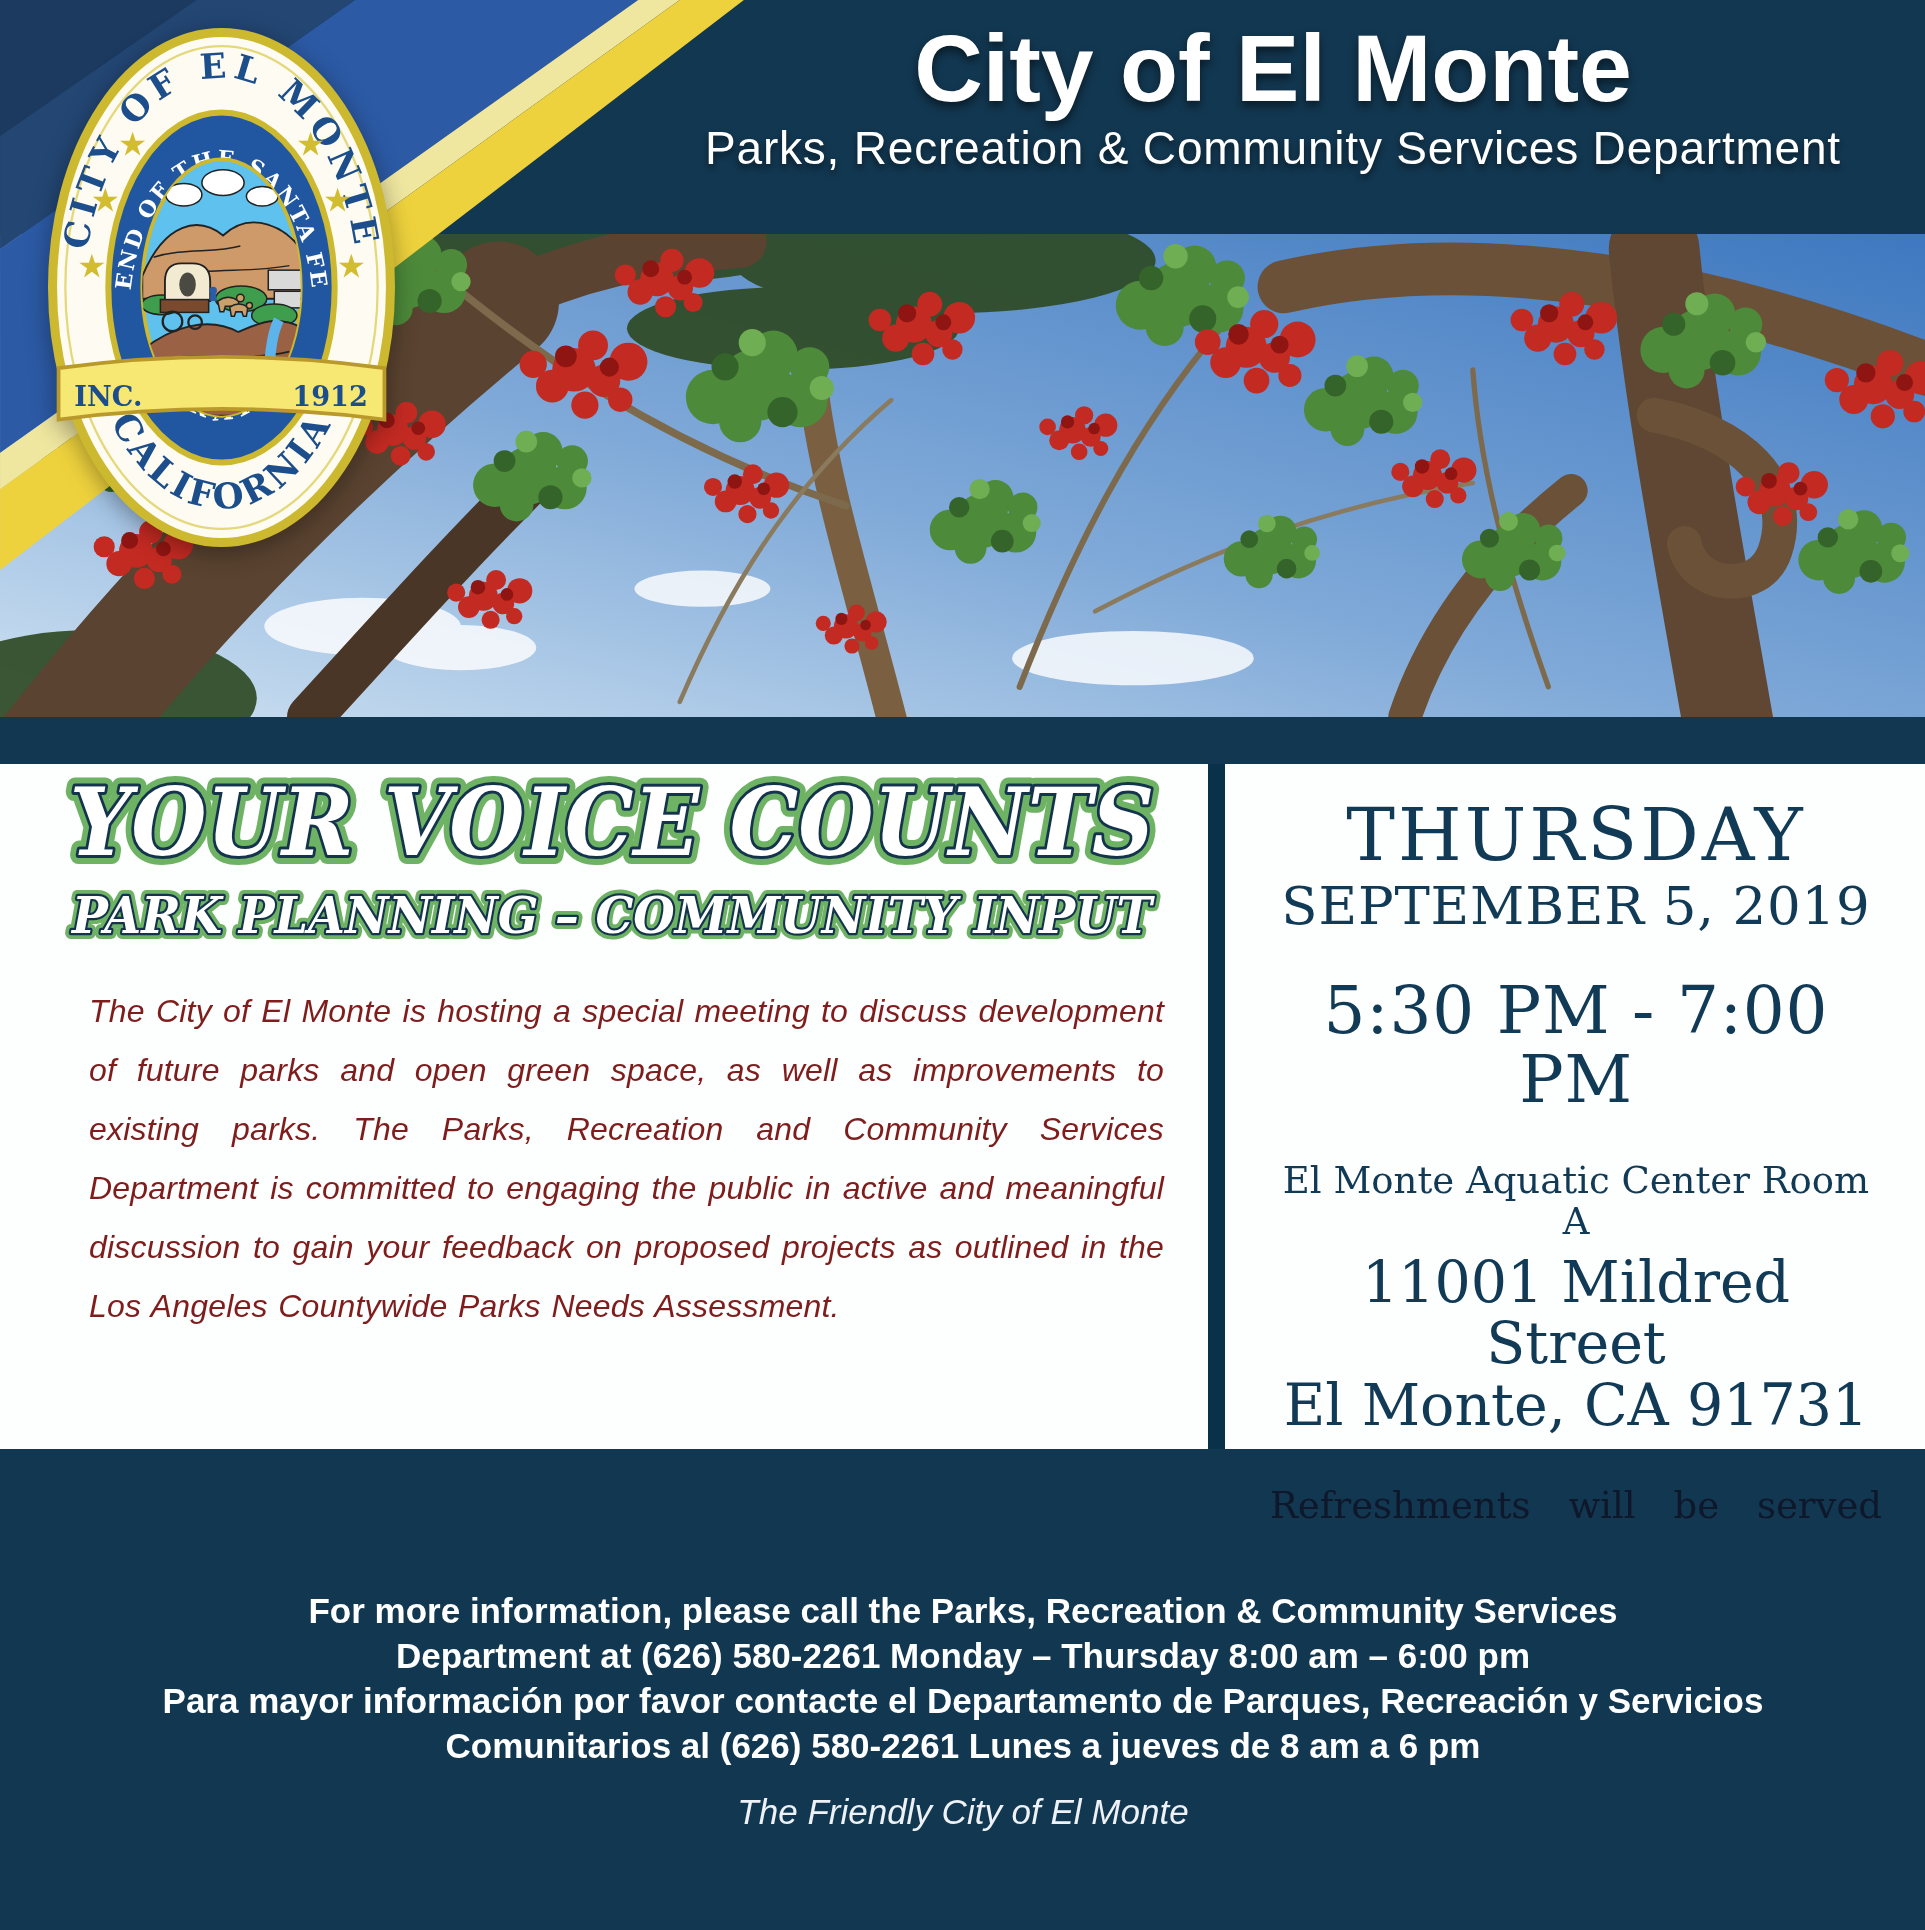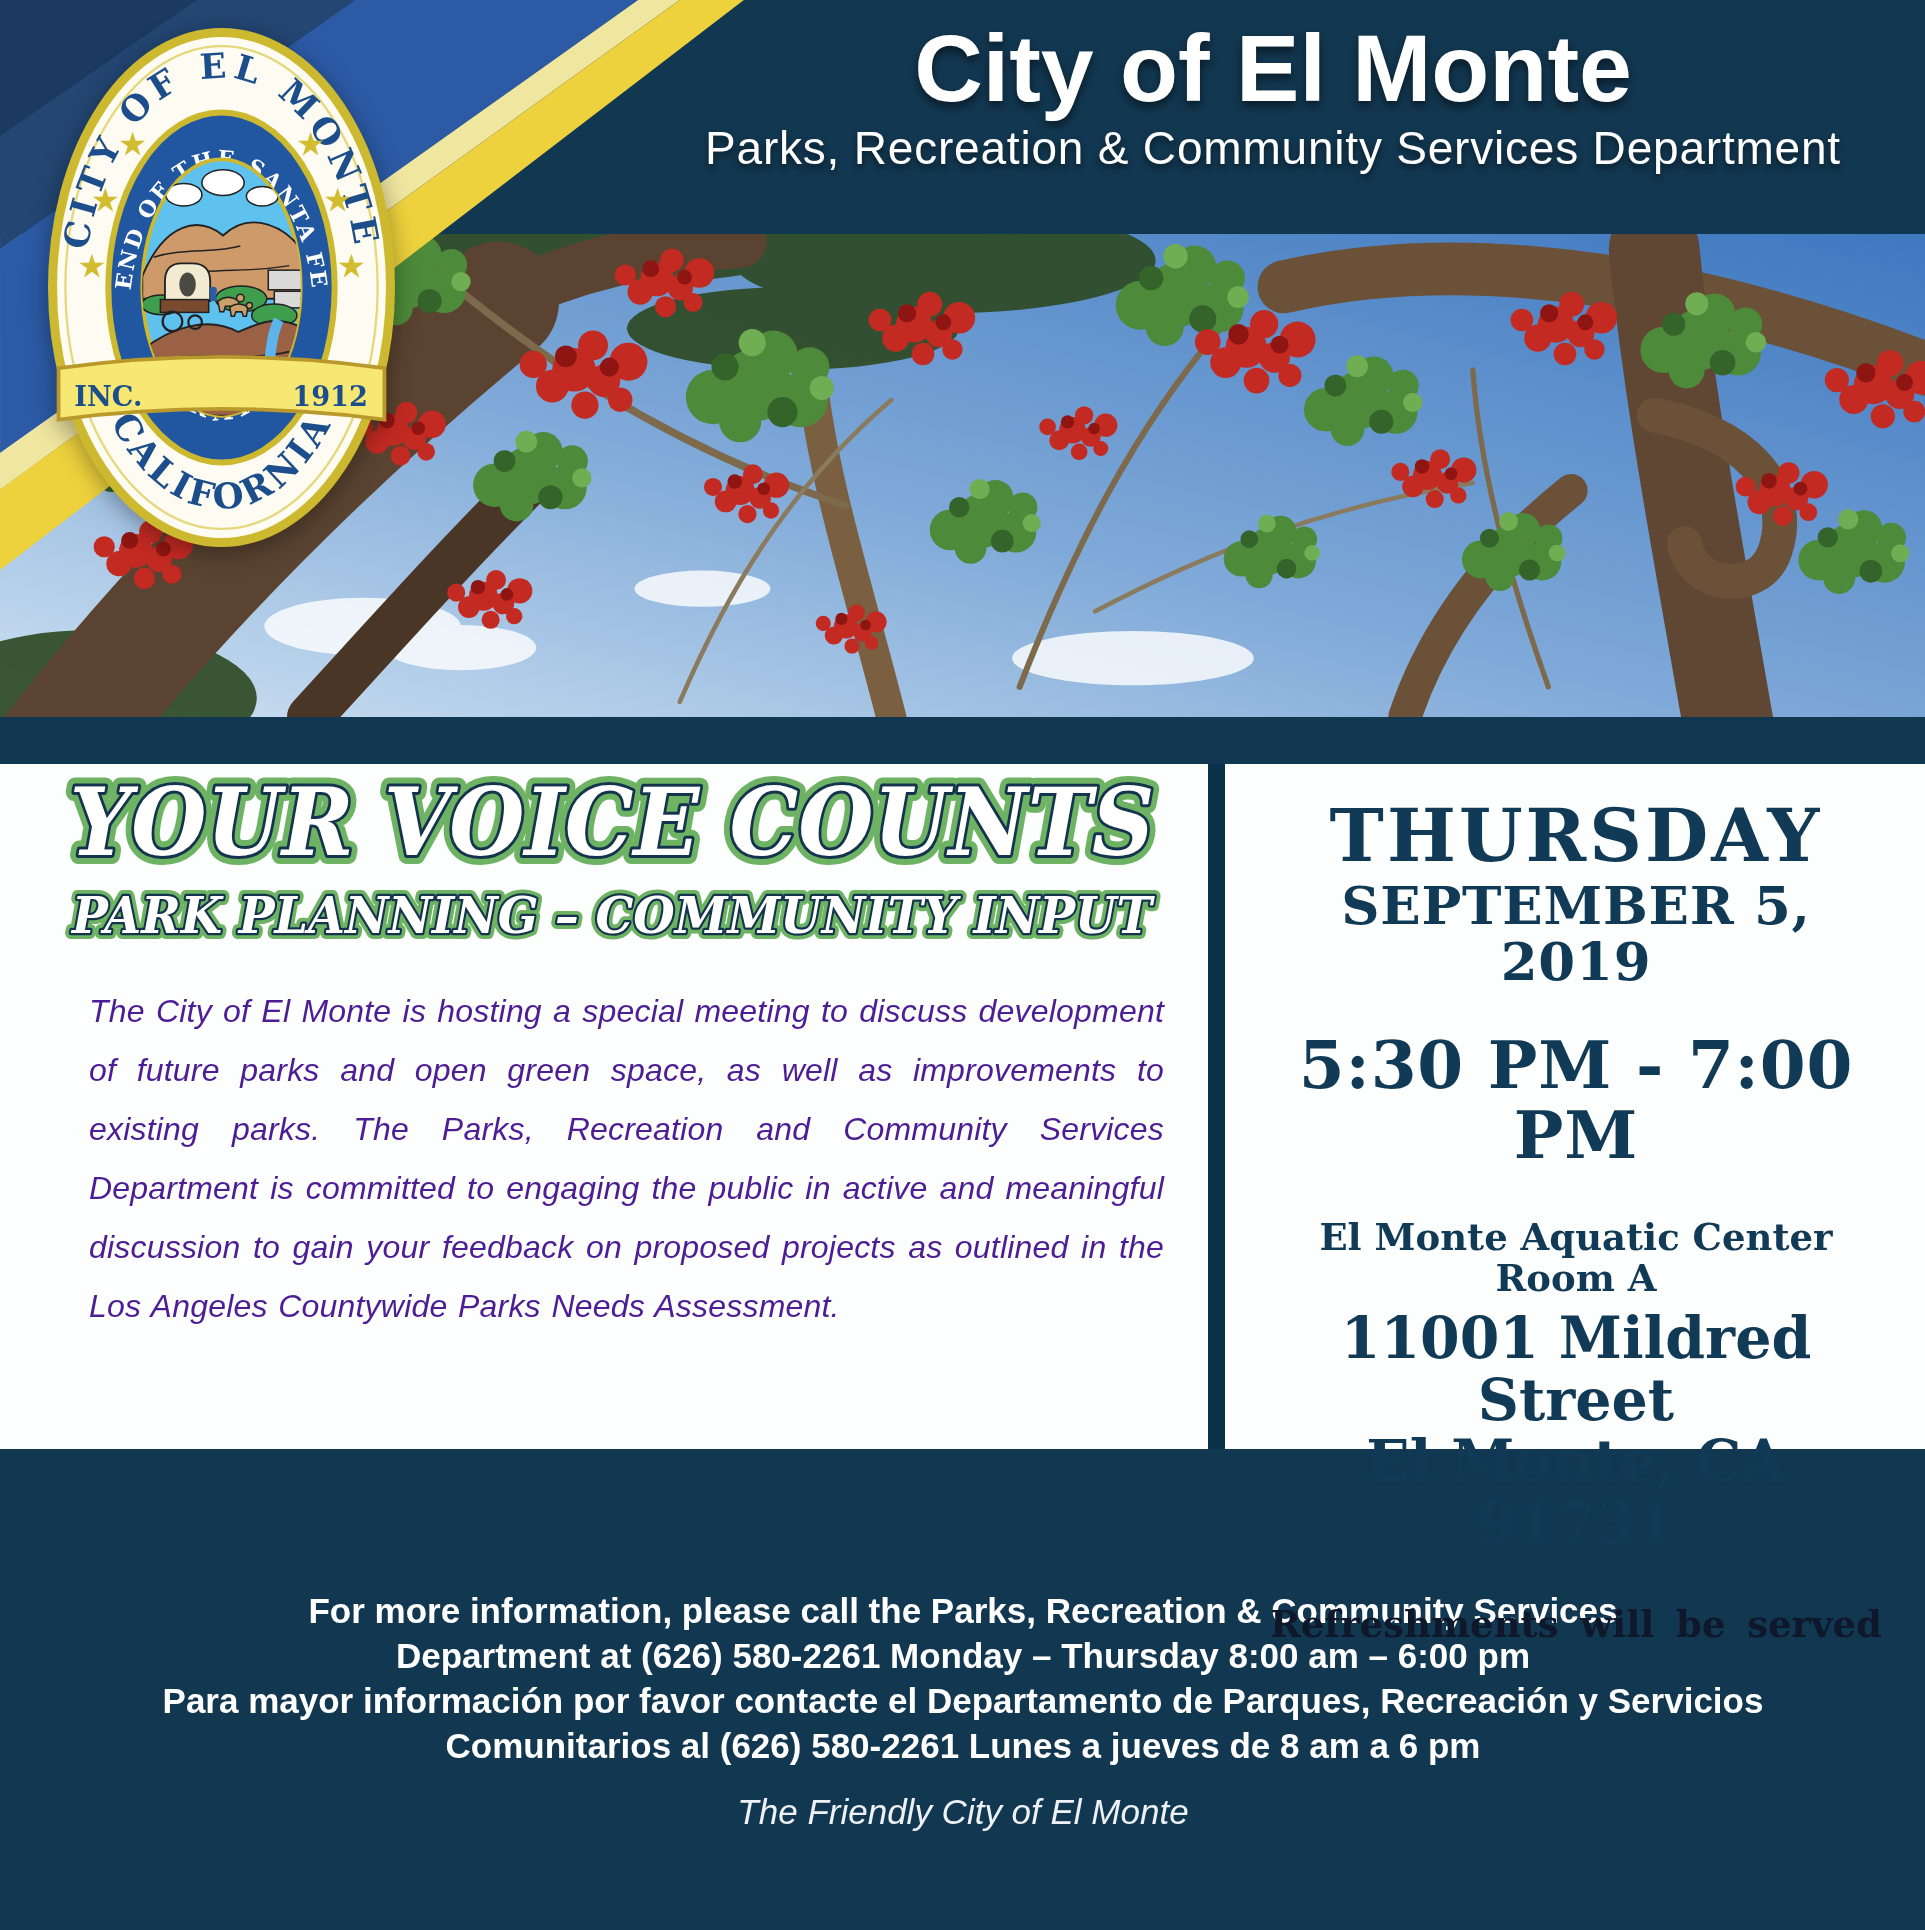--- a/index.html
+++ b/index.html
@@ -33,27 +33,27 @@
   
   .band-sep{position:absolute;left:0;top:717px;width:1926px;height:47px;background:#123750;z-index:2;}
 
   
   .main{position:absolute;left:0;top:764px;width:1926px;height:685px;background:#fdfefe;z-index:1;}
   .divider{position:absolute;left:1208px;top:764px;width:17.4px;height:685px;background:#0a314a;z-index:2;}
 
   .left-panel{position:absolute;left:56px;top:763px;width:1112px;z-index:2;font-style:italic;}
   .headline-svg{display:block;}
   .headline-svg text{font-family:"DejaVu Serif",serif;font-weight:bold;}
-  .body-par{margin:29px 0 0 33px;width:1075px;font-size:32px;line-height:59px;color:#4c1d95;
+  .body-par{margin:29px 0 0 33px;width:1075px;font-size:32px;line-height:59px;color:#7f1d1d;
        text-align:justify;letter-spacing:0.2px;word-spacing:1.5px;
        font-family:"Liberation Sans",sans-serif;}
 
   .right-panel{position:absolute;left:1226px;top:764px;width:700px;height:685px;z-index:2;
        box-sizing:border-box;padding:0 44px;text-align:center;color:#113a56;
-       font-family:"DejaVu Serif",serif;font-weight:bold;}
+       font-family:"DejaVu Serif",serif;font-weight:normal;}
   .ev-day{margin-top:33px;font-size:73px;line-height:1.05;letter-spacing:3px;}
   .ev-date{margin-top:4.5px;font-size:53px;line-height:1.05;letter-spacing:0.8px;}
   .ev-time{margin-top:42px;font-size:66px;line-height:1.05;letter-spacing:0.8px;}
   .ev-venue{margin-top:47px;font-size:37px;line-height:1.1;}
   .ev-addr{font-size:57px;line-height:1.08;}
   .ev-addr1{margin-top:9px;text-align:center;}
   .ev-note{margin-top:48px;font-size:37px;color:#0f172a;
        text-align:justify;text-align-last:justify;}
 
   

